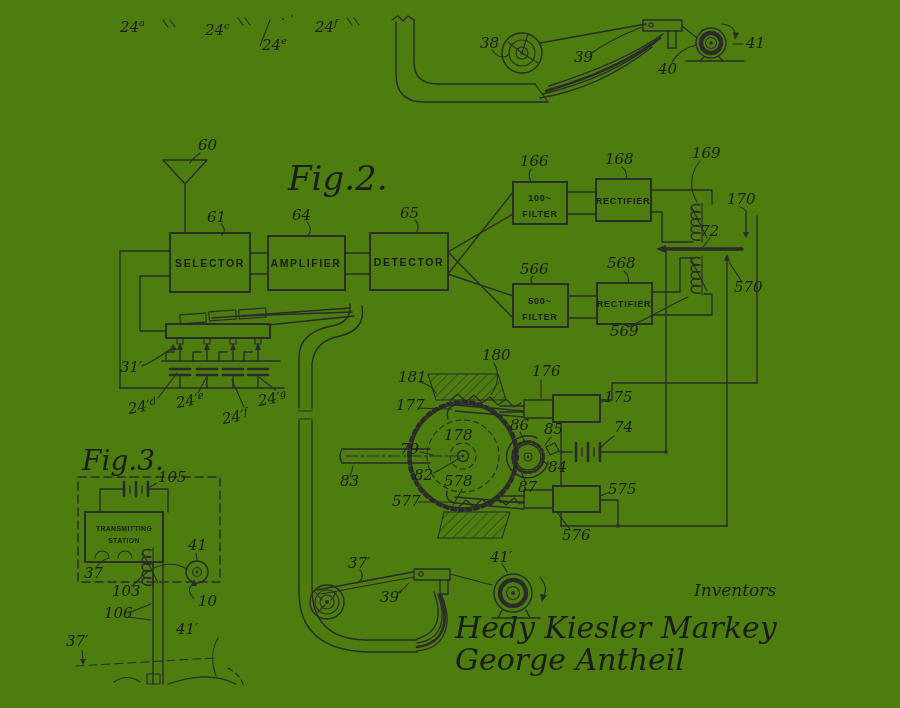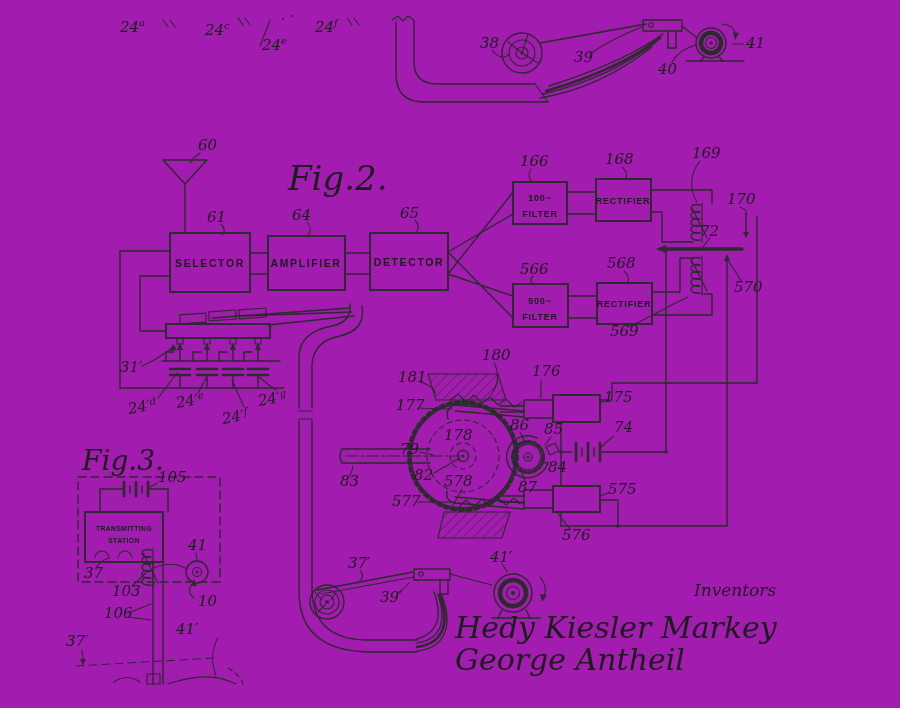--- a/index.html
+++ b/index.html
@@ -1,16 +1,16 @@
 <!DOCTYPE html>
 <html><head>
 <meta charset="utf-8">
 <style>
   html,body{margin:0;padding:0;background:#ffffff;}
-  .page{width:900px;height:708px;background:#a21caf;position:relative;overflow:hidden;}
+  .page{width:900px;height:708px;background:#4d7c0f;position:relative;overflow:hidden;}
   svg{display:block;}
   svg .ln{fill:none;stroke:#2b2b2b;stroke-width:1.4;stroke-linecap:round;stroke-linejoin:round;}
   svg .bx{fill:none;stroke:#2b2b2b;stroke-width:1.9;}
   svg .thin{stroke-width:1.1;}
   svg .thk{stroke-width:2.6;}
   svg .bar{stroke-width:3.4;}
   svg .ar{fill:#2b2b2b;stroke:none;}
   svg .d1{stroke-dasharray:8 5;}
   svg .d2{stroke-dasharray:5 4;}
   svg .dd{stroke-dasharray:12 3 3 3;}

